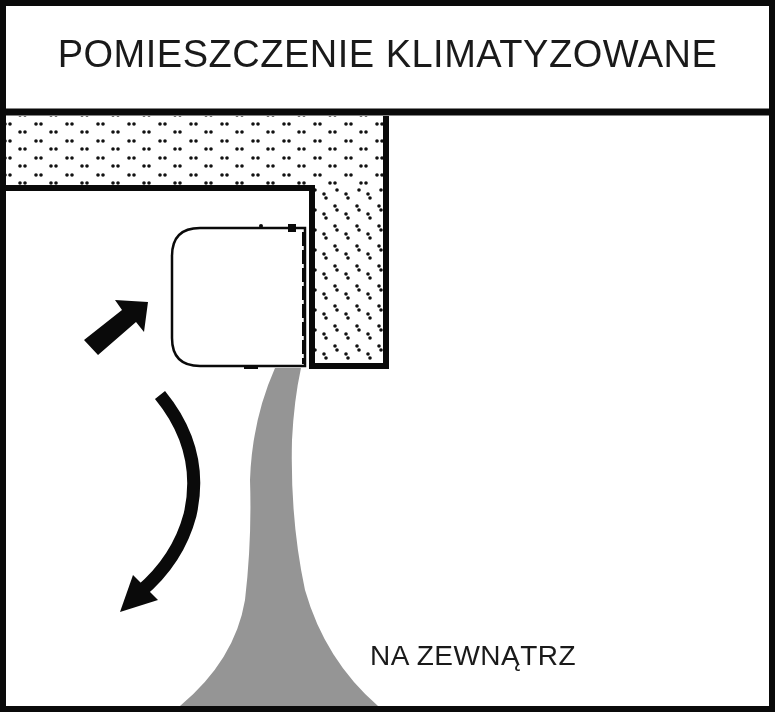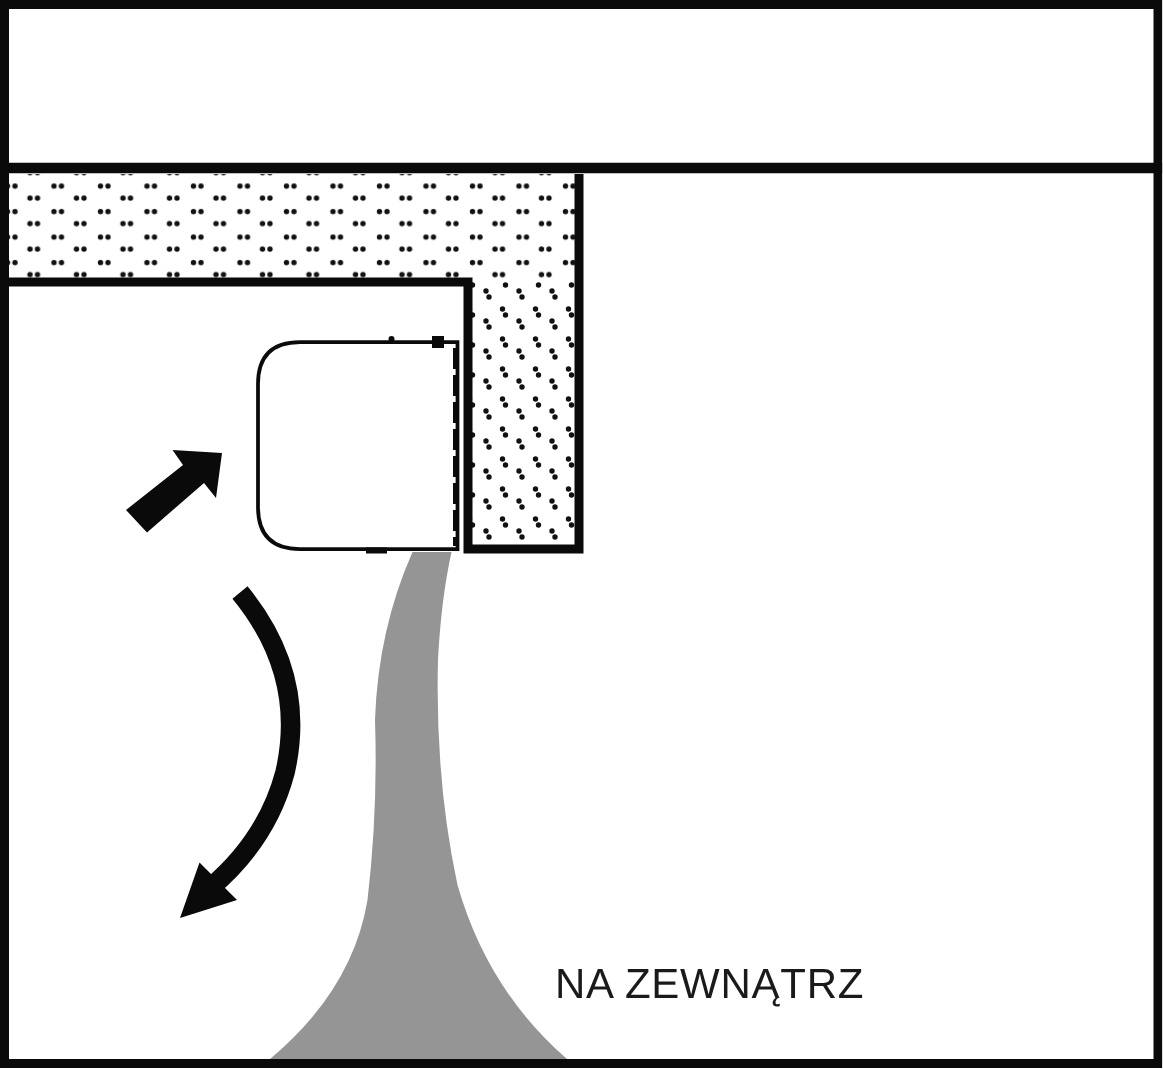--- a/index.html
+++ b/index.html
@@ -51,14 +51,15 @@
     <path d="M275 368 H301 Q294 400 292 440 Q290 520 305 590 Q325 660 378 706 H180 Q235 660 245 600 Q252 540 250 480 Q252 420 275 368 Z" fill="#959595"></path>
 
     <path d="M84 340 L122 310 L115 300 L148 302 L144 332 L136 322 L98 355 Z" fill="#0a0a0a"></path>
 
     <g>
       <path d="M160 395 Q205 450 190 515 Q178 560 140 592" fill="none" stroke="#0a0a0a" stroke-width="13"></path>
       <path d="M120 612 L133 575 L158 600 Z" fill="#0a0a0a"></path>
     </g>
   </svg>
 
+  <div id="title" class="lbl">POMIESZCZENIE KLIMATYZOWANE</div>
   <div id="outside" class="lbl">NA ZEWNĄTRZ</div>
 </div>
 
 </body></html>

